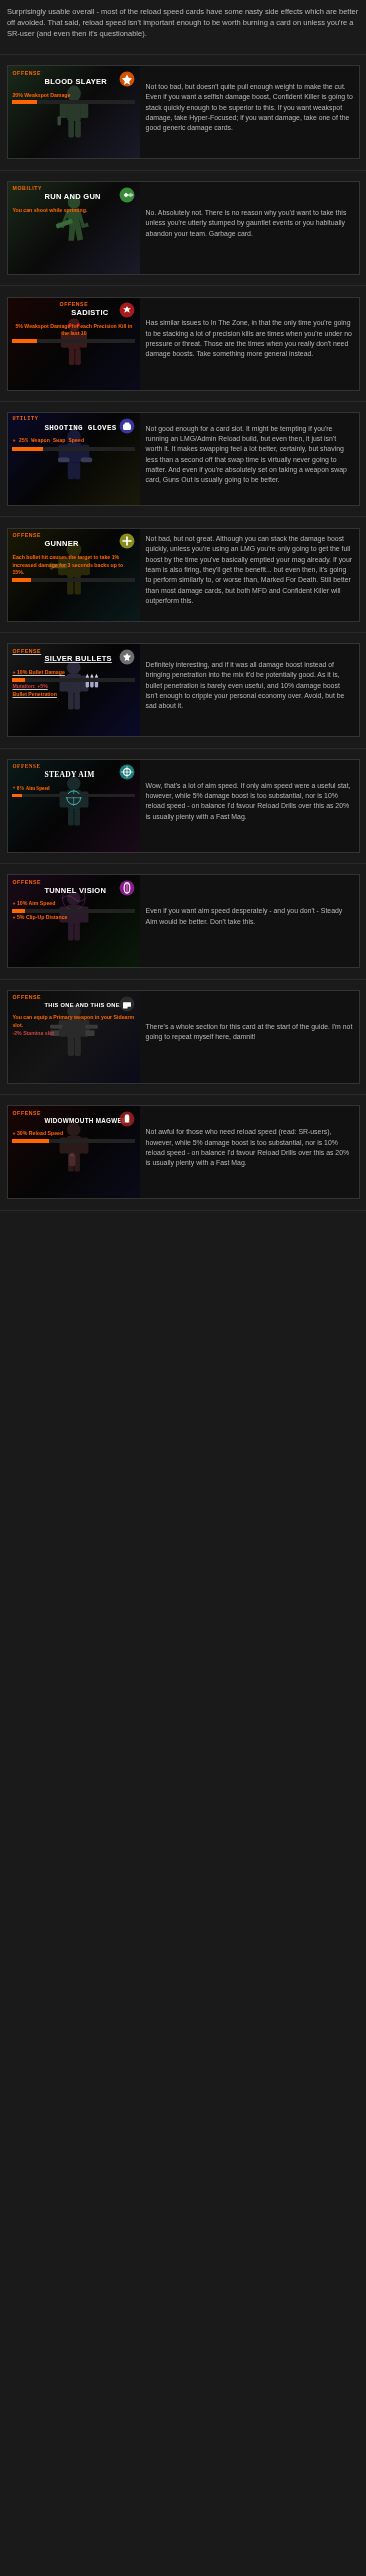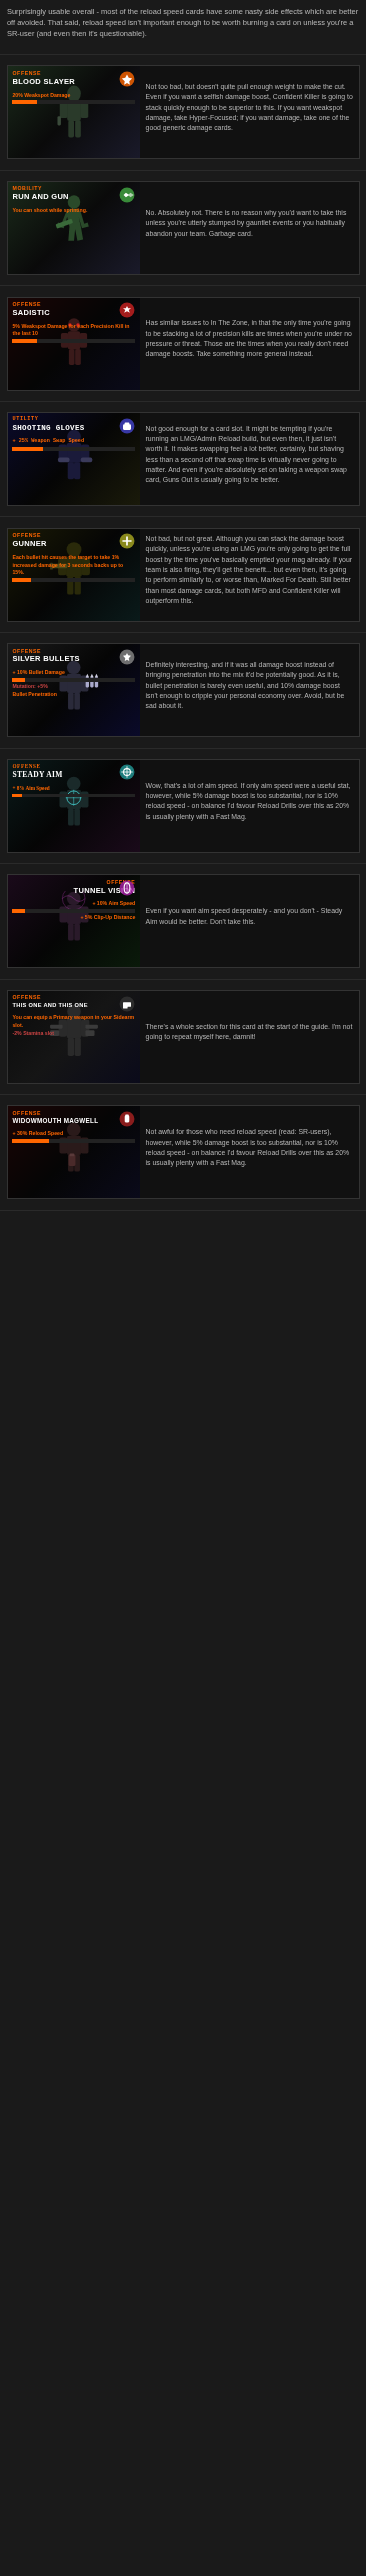--- a/index.html
+++ b/index.html
@@ -58,20 +58,21 @@
       letter-spacing: 0.6px;
       text-transform: uppercase;
     }
     .card-name {
       font-size: 7.5px;
       font-weight: 900;
       color: #ffffff;
       text-transform: uppercase;
       line-height: 1.1;
       letter-spacing: 0.3px;
+      margin-left: 32px;
     }
     .card-stats {
       position: relative;
       z-index: 2;
       padding: 2.3px 4.6px 3.4px;
       font-size: 5.2px;
       color: #aaa;
     }
     .card-stats .stat-line {
       color: #ff6600;
@@ -98,38 +99,39 @@
     .card-right p {
       font-size: 6.9px;
       color: #b8b8b8;
       margin: 0;
     }
     .card-image-run {
       background: linear-gradient(135deg, #0a1a0a, #050505, #1a0a0a);
     }
     .card-image-sadistic {
       background: linear-gradient(135deg, #1a0a0a, #050505, #0a0a1a);
+      text-align: center;
     }
     .card-image-shooting {
       background: linear-gradient(135deg, #0a0a1a, #050505, #1a1a0a);
       font-family: Liberation Mono, monospace;
     }
     .card-image-gunner {
       background: linear-gradient(135deg, #1a1a0a, #050505, #0a1a1a);
     }
     .card-image-silver {
       background: linear-gradient(135deg, #1a1a1a, #050505, #0a0a1a);
+      text-decoration: underline;
     }
     .card-image-steady {
       background: linear-gradient(135deg, #0a1a1a, #050505, #1a0a1a);
       font-family: Liberation Serif, serif;
     }
     .card-image-tunnel {
       background: linear-gradient(135deg, #1a0a1a, #050505, #0a1a0a);
-      text-align: right;
     }
     .card-image-primary {
       background: linear-gradient(135deg, #0a0a0a, #151515, #0a0a1a);
     }
     .card-image-widowmouth {
       background: linear-gradient(135deg, #1a0a0a, #050505, #0a0a1a);
     }
     .progress-bar-container {
       background: #222;
       height: 3.4px;

